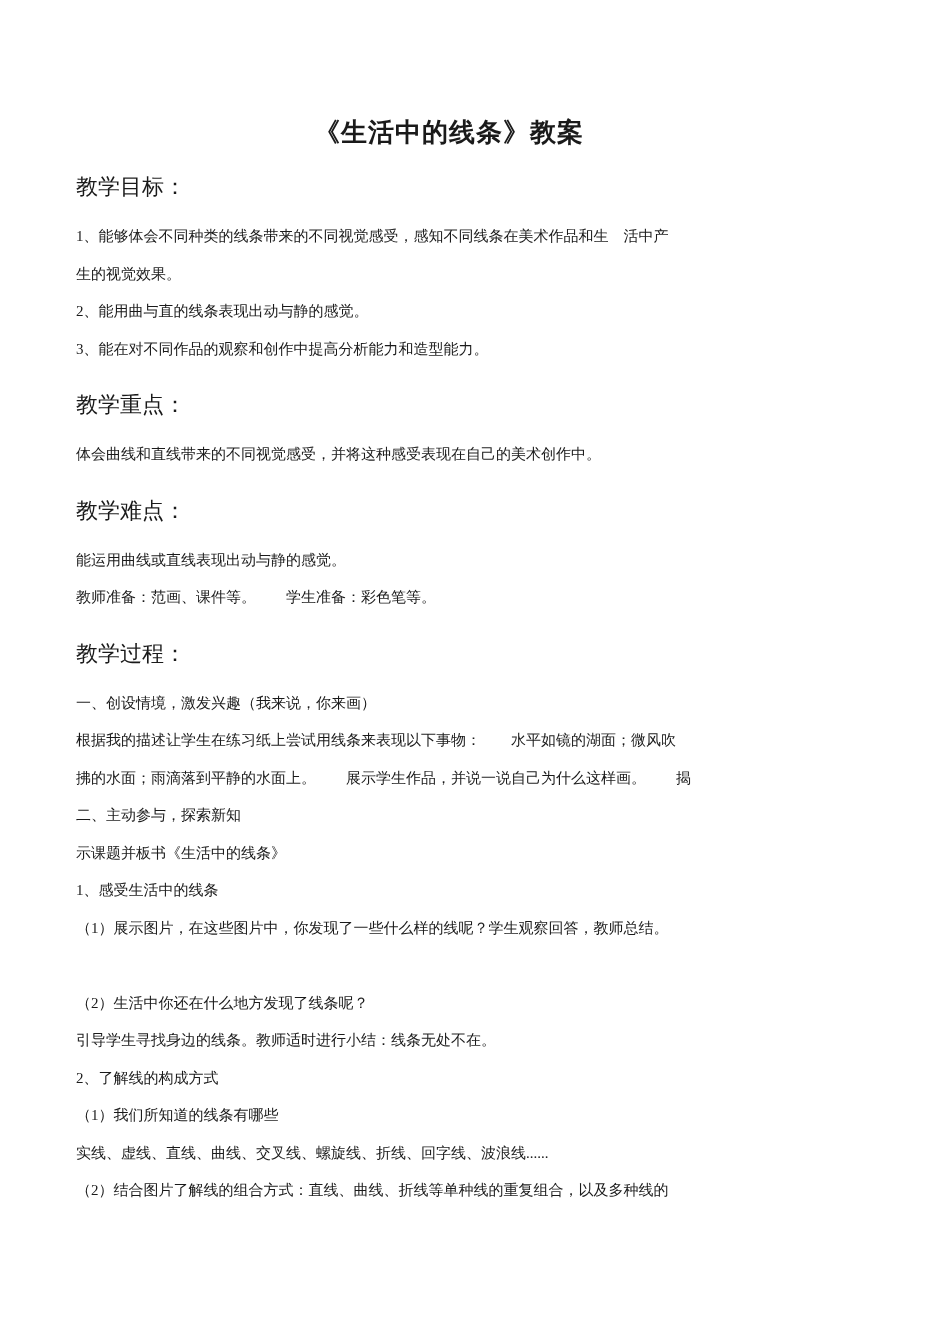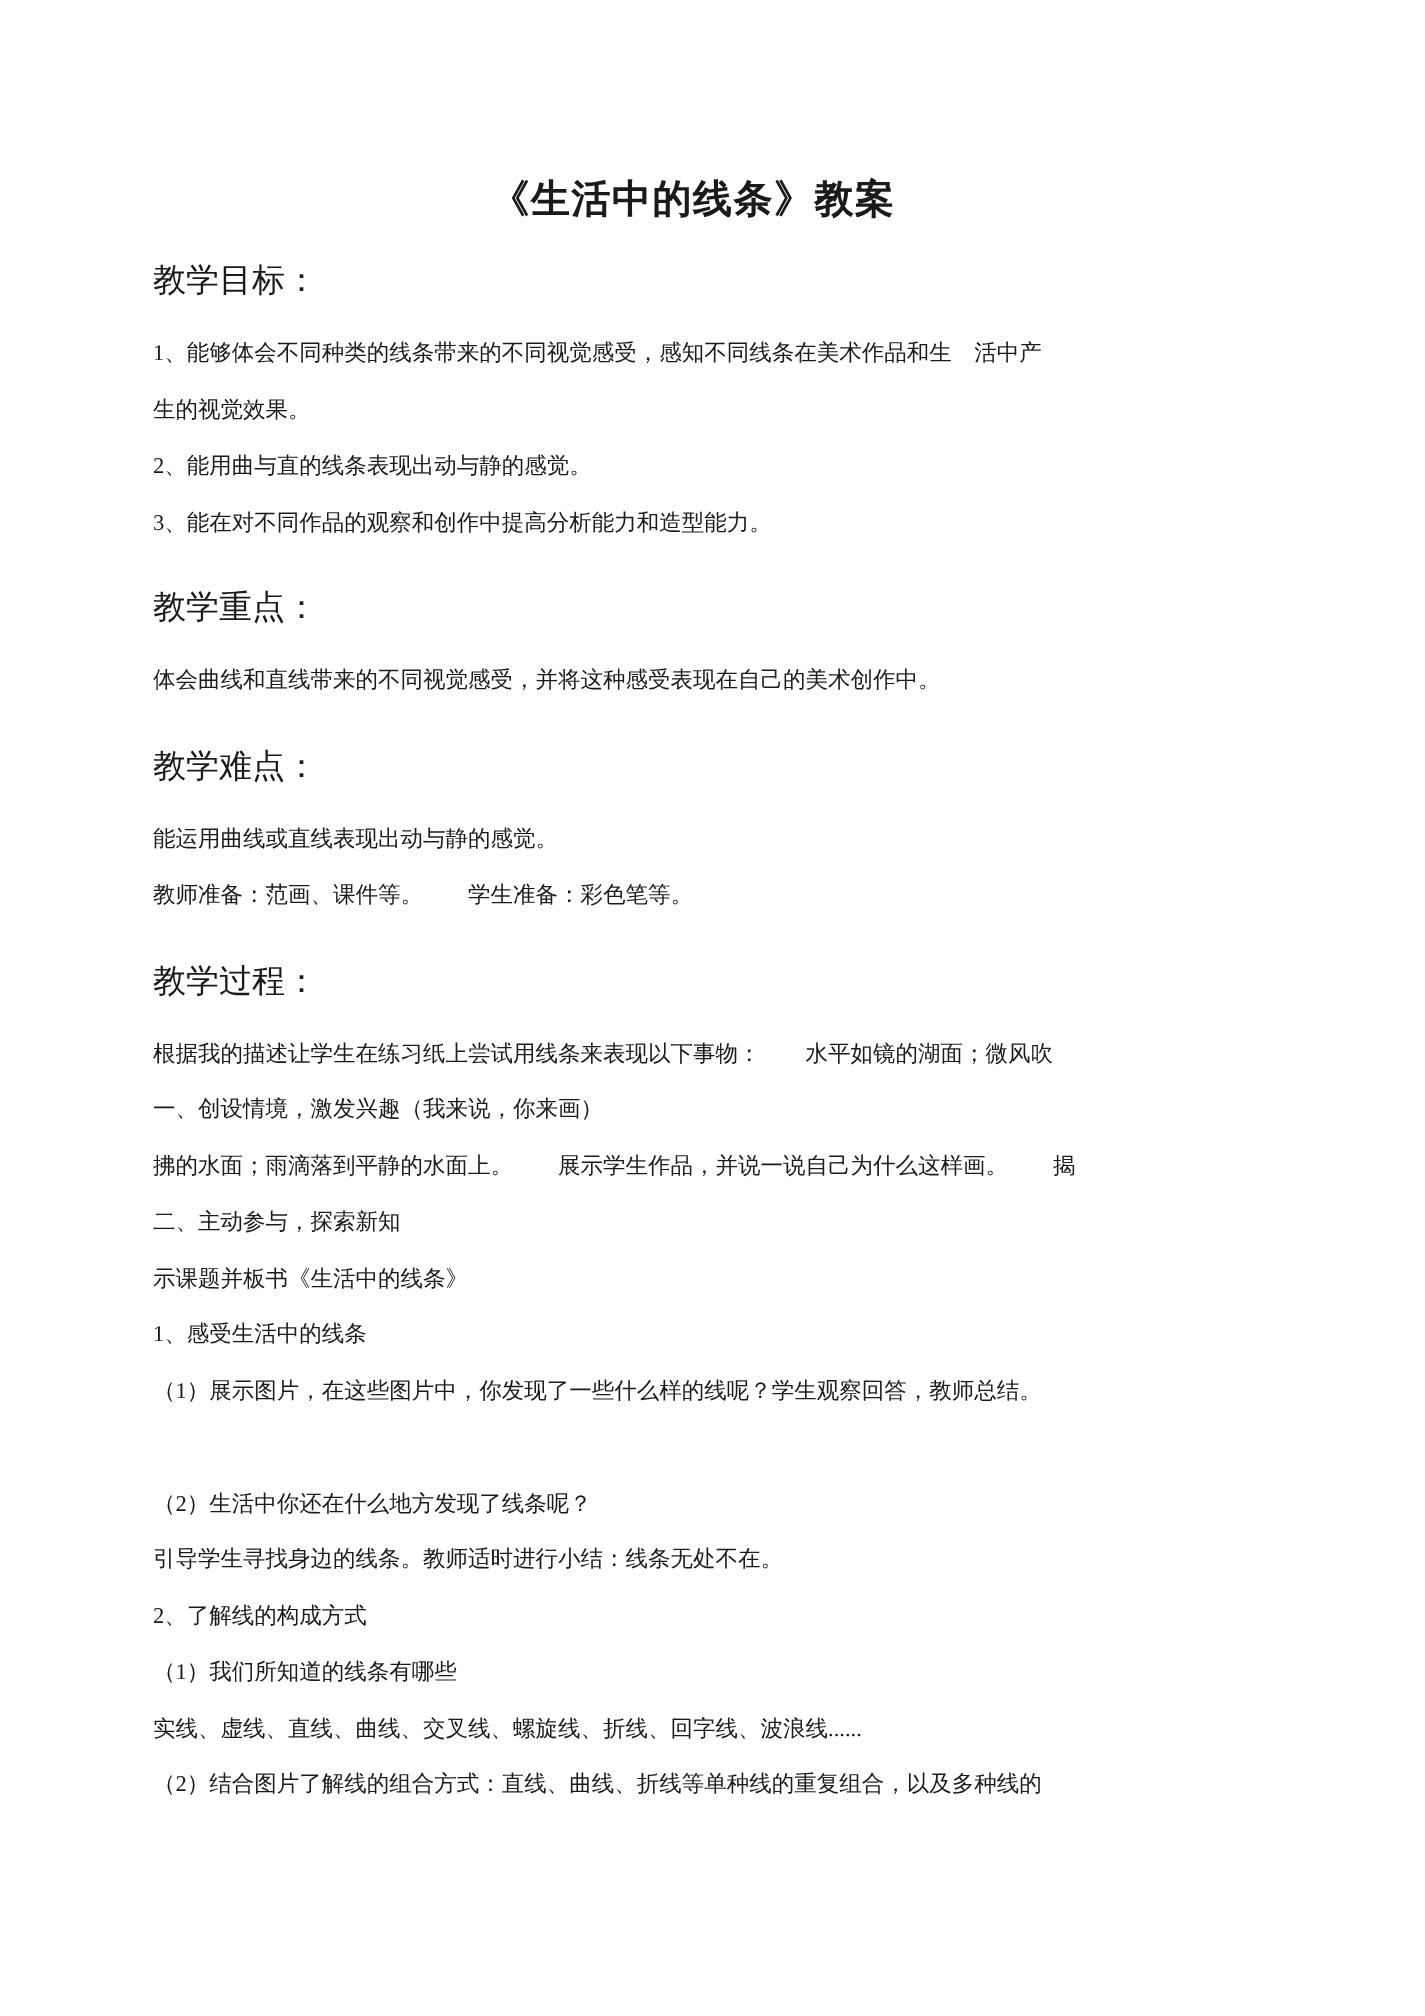--- a/index.html
+++ b/index.html
@@ -8,21 +8,21 @@
     height: 1344px;
     background: #ffffff;
     color: #1a1a1a;
     font-family: "Liberation Serif", "DejaVu Serif", serif;
     overflow: hidden;
   }
   .doc {
     box-sizing: border-box;
     width: 950px;
     height: 1344px;
-    padding: 116px 128px 40px 102px;
+    padding: 116px 128px 40px 76px;
   }
   .title {
     font-size: 26px;
     line-height: 34px;
     font-weight: bold;
     text-align: center;
     margin: 0 0 12px 0;
     letter-spacing: 1px;
   }
   .heading {
@@ -47,22 +47,22 @@
       <div class="line">1、能够体会不同种类的线条带来的不同视觉感受，感知不同线条在美术作品和生　活中产</div>
       <div class="line">生的视觉效果。</div>
       <div class="line">2、能用曲与直的线条表现出动与静的感觉。</div>
       <div class="line">3、能在对不同作品的观察和创作中提高分析能力和造型能力。</div>
       <div class="heading">教学重点：</div>
       <div class="line">体会曲线和直线带来的不同视觉感受，并将这种感受表现在自己的美术创作中。</div>
       <div class="heading">教学难点：</div>
       <div class="line">能运用曲线或直线表现出动与静的感觉。</div>
       <div class="line">教师准备：范画、课件等。　　学生准备：彩色笔等。</div>
       <div class="heading">教学过程：</div>
+      <div class="line">一、创设情境，激发兴趣（我来说，你来画）</div>
       <div class="line">根据我的描述让学生在练习纸上尝试用线条来表现以下事物：　　水平如镜的湖面；微风吹</div>
-      <div class="line">一、创设情境，激发兴趣（我来说，你来画）</div>
       <div class="line">拂的水面；雨滴落到平静的水面上。　　展示学生作品，并说一说自己为什么这样画。　　揭</div>
       <div class="line">二、主动参与，探索新知</div>
       <div class="line">示课题并板书《生活中的线条》</div>
       <div class="line">1、感受生活中的线条</div>
       <div class="line">（1）展示图片，在这些图片中，你发现了一些什么样的线呢？学生观察回答，教师总结。</div>
       <div class="line">&nbsp;</div>
       <div class="line">（2）生活中你还在什么地方发现了线条呢？</div>
       <div class="line">引导学生寻找身边的线条。教师适时进行小结：线条无处不在。</div>
       <div class="line">2、了解线的构成方式</div>
       <div class="line">（1）我们所知道的线条有哪些</div>

